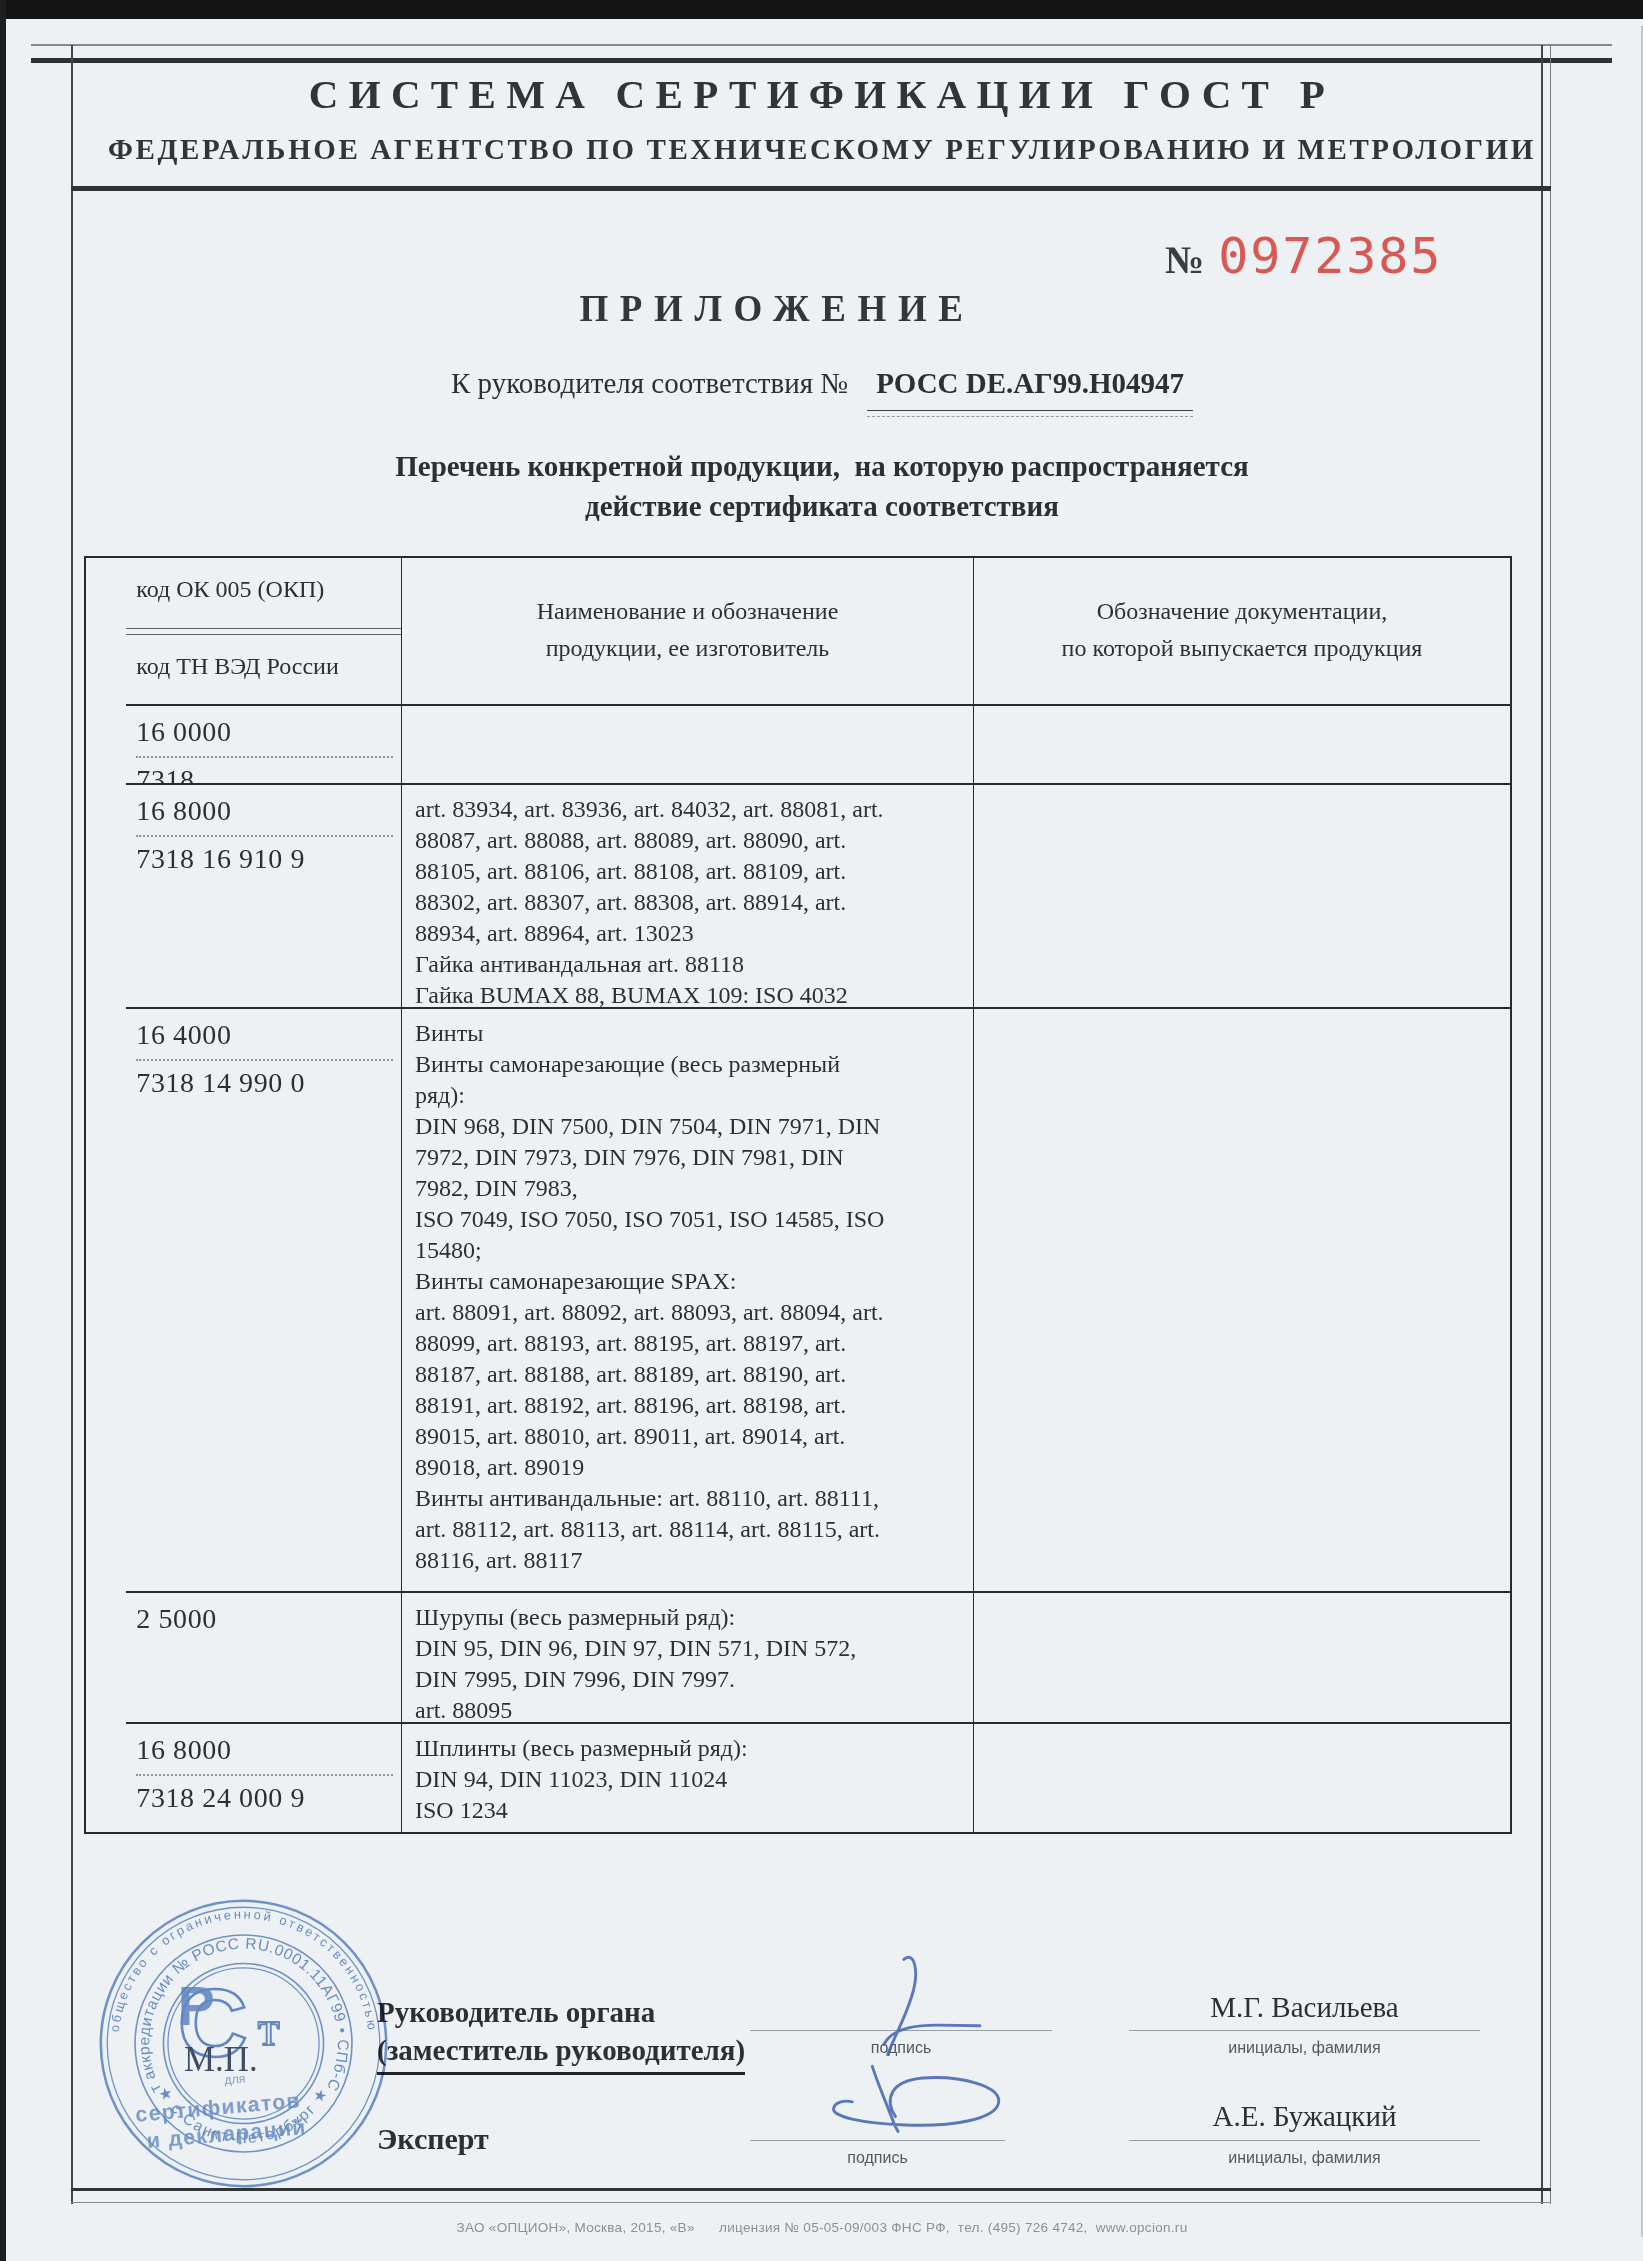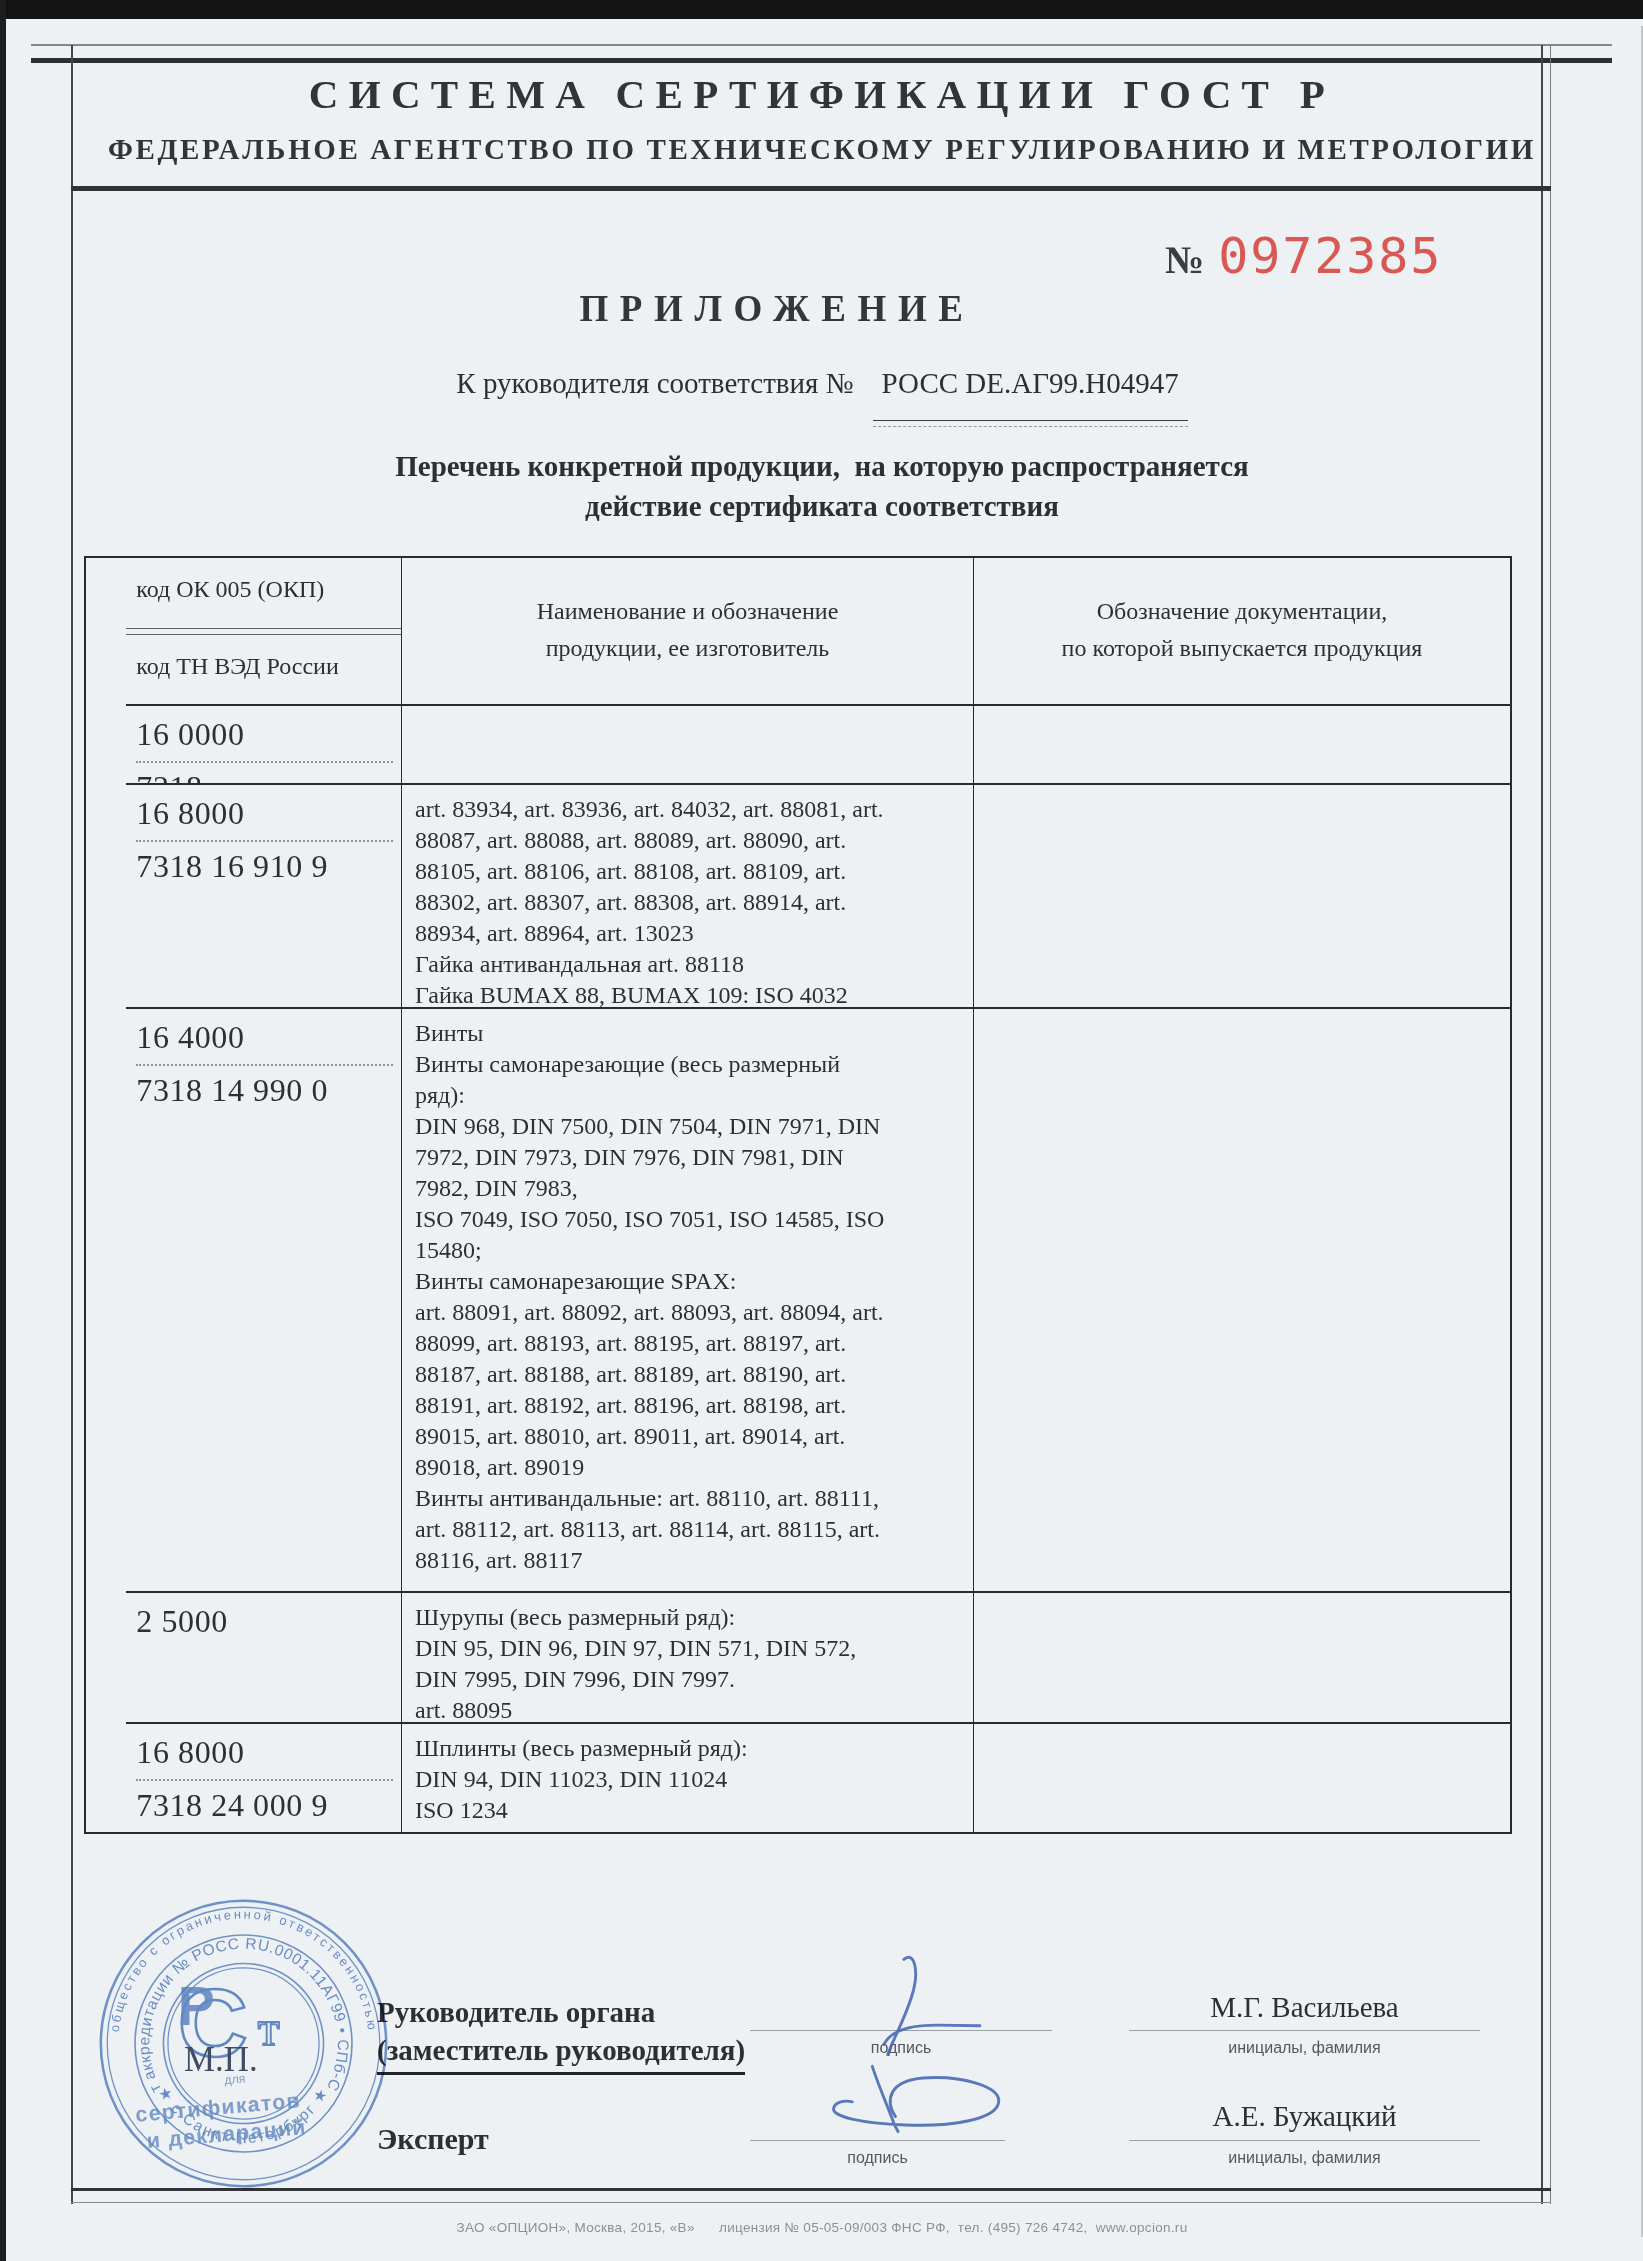--- a/index.html
+++ b/index.html
@@ -35,42 +35,42 @@
   .doc-number{left:1165px;top:231px;display:flex;align-items:baseline;}
   .no-sign{font-size:39px;font-weight:bold;color:#3c3d42;}
   .no-digits{font-size:50px;font-family:"DejaVu Sans Mono",monospace;color:#d95853;
     margin-left:14px;letter-spacing:1.9px;line-height:1;}
 
   .appendix-title{left:0;right:90px;top:287px;text-align:center;font-size:37px;font-weight:bold;
     letter-spacing:11.6px;color:#35363c;white-space:nowrap;}
 
   .cert-line{left:0;right:0;top:367px;display:flex;justify-content:center;align-items:baseline;
     gap:19.3px;font-size:29px;white-space:pre;}
-  .cert-value{border-bottom:1.9px solid #3e3f44;padding:0 9px 20px;position:relative;}
+  .cert-value{border-bottom:1.9px solid #3e3f44;padding:0 9px 10px;position:relative;font-weight:bold;}
   .cert-value::after{content:"";position:absolute;left:0;right:0;bottom:-7px;
     border-bottom:1.9px dashed #979aa3;}
 
   .subtitle1{left:0;right:0;top:450px;text-align:center;font-size:29px;font-weight:bold;white-space:pre;}
   .subtitle2{left:0;right:0;top:490px;text-align:center;font-size:29px;font-weight:bold;white-space:pre;}
 
   
   .doc-table{left:84px;top:556px;width:1428px;border:2.6px solid #292a2f;box-sizing:border-box;}
   .t-row{display:grid;grid-template-columns:275px 572px 1fr;box-sizing:border-box;overflow:hidden;margin-left:40px;}
   .t-row + .t-row{border-top:2.6px solid #292a2f;}
   .t-header{height:146px;}
   .r1{height:79px;} .r2{height:224px;} .r3{height:584px;} .r4{height:131px;} .r5{height:110px;}
   .c2,.c3{border-left:1.9px solid #292a2f;}
   .h1{position:relative;font-size:24px;}
   .h1-top{position:absolute;top:18px;left:10.3px;white-space:nowrap;}
   .h1-div{position:absolute;top:70px;left:0;right:0;height:5.2px;
     border-top:1.3px solid #606166;border-bottom:1.3px solid #606166;}
   .h1-bot{position:absolute;top:95px;left:10.3px;white-space:nowrap;}
   .h23{display:flex;align-items:center;justify-content:center;text-align:center;
     font-size:24px;line-height:37px;white-space:pre-line;padding-bottom:2px;}
-  .code-cell{padding:10.3px 7.7px 0 10.3px;font-size:32px;letter-spacing:0.6px;}
+  .code-cell{padding:10.3px 7.7px 0 10.3px;font-size:28px;letter-spacing:0.6px;}
   .dotline{border-top:2.6px dotted #8e9398;margin:7.7px 0 6.4px;height:0;}
   .prod-cell{padding:9px 14px 0 13px;font-size:24px;line-height:31px;white-space:pre-line;}
   .docs-cell{font-size:24px;}
 
   
   .role1a{left:377px;top:1996px;font-size:29px;font-weight:bold;}
   .role1b{left:377px;top:2034px;font-size:29px;font-weight:bold;
     border-bottom:3.9px solid #232428;padding-bottom:5.2px;}
   .role2{left:377px;top:2122px;font-size:30px;font-weight:bold;}
   .sigline1{left:750px;top:2030px;width:302px;border-top:1.9px solid #9aa0a5;}

